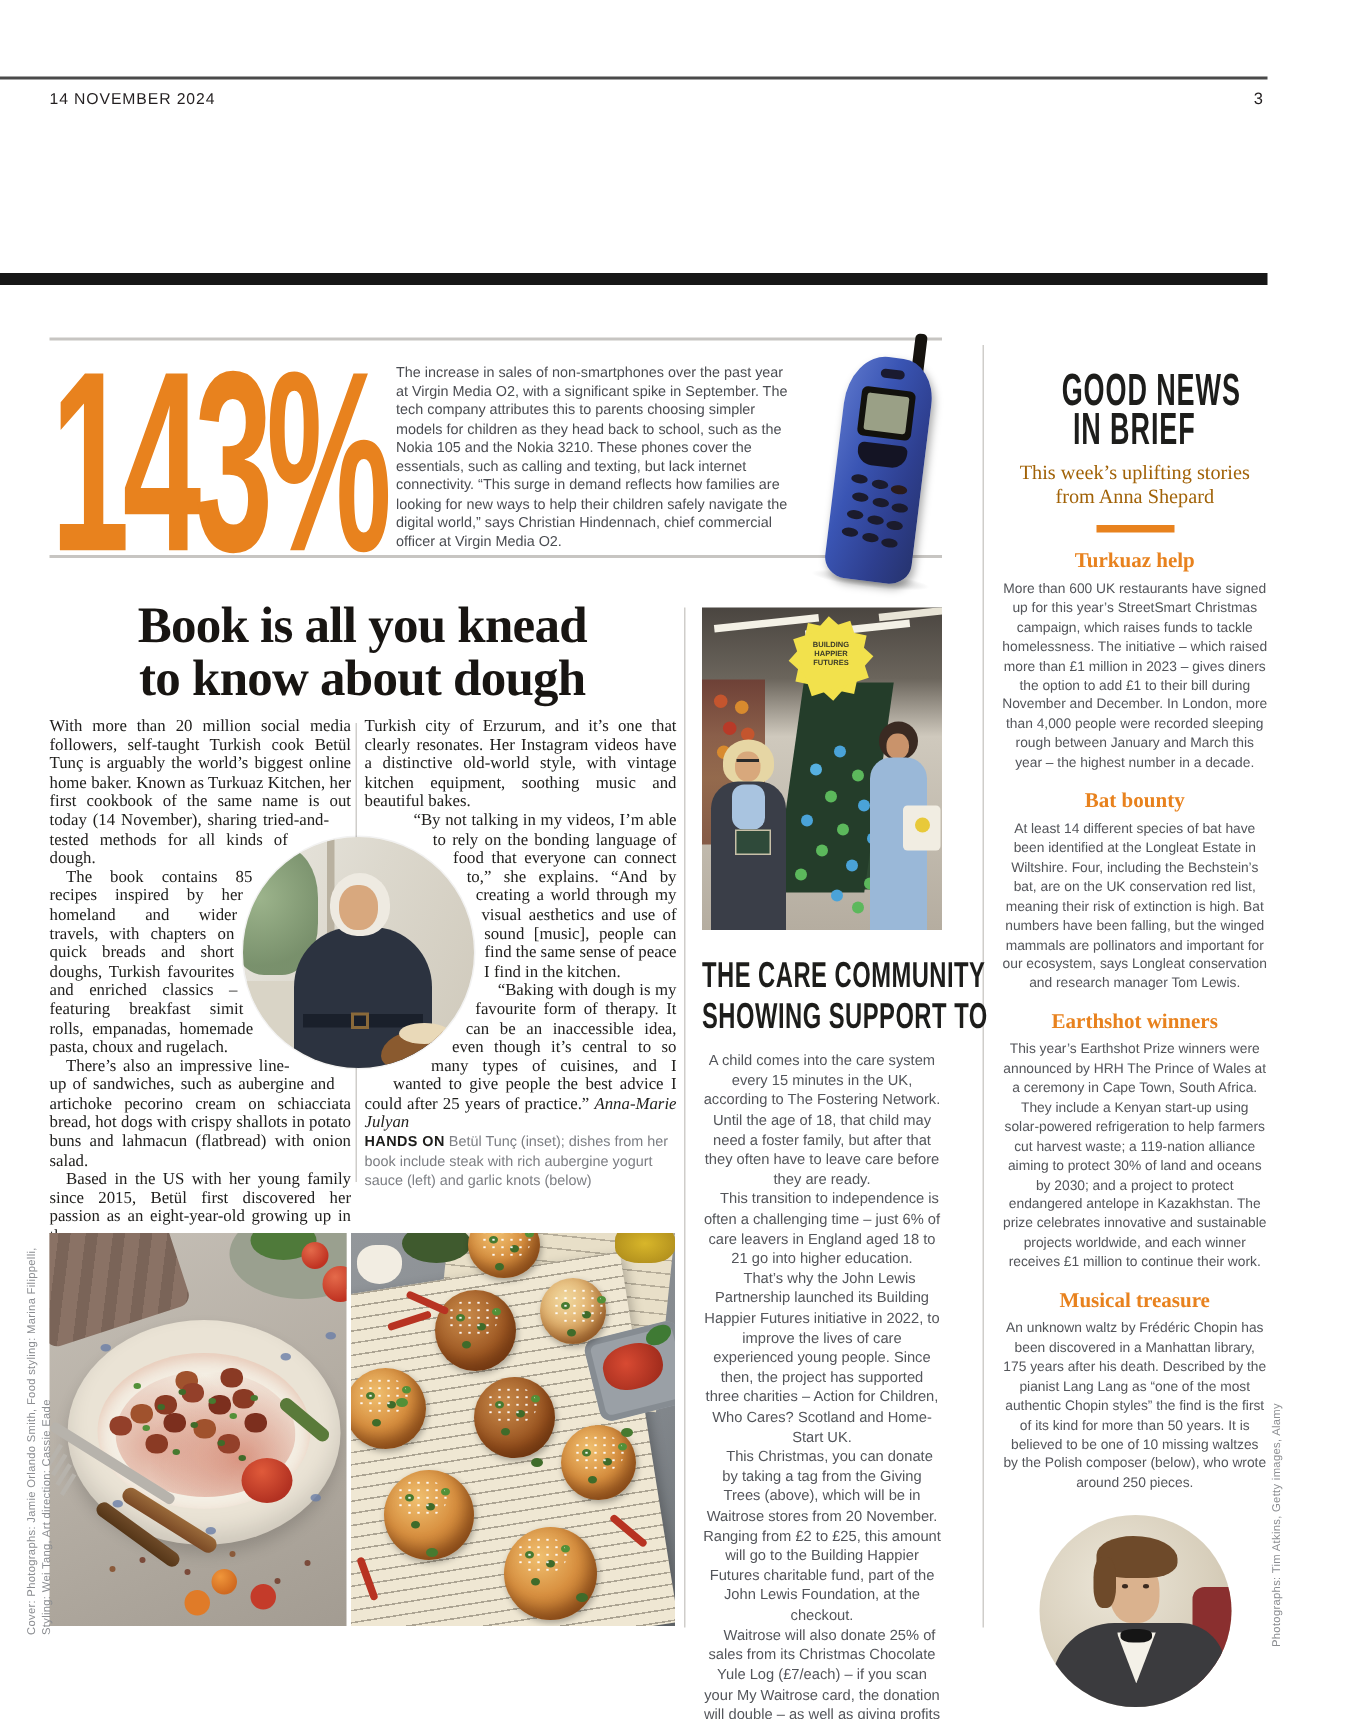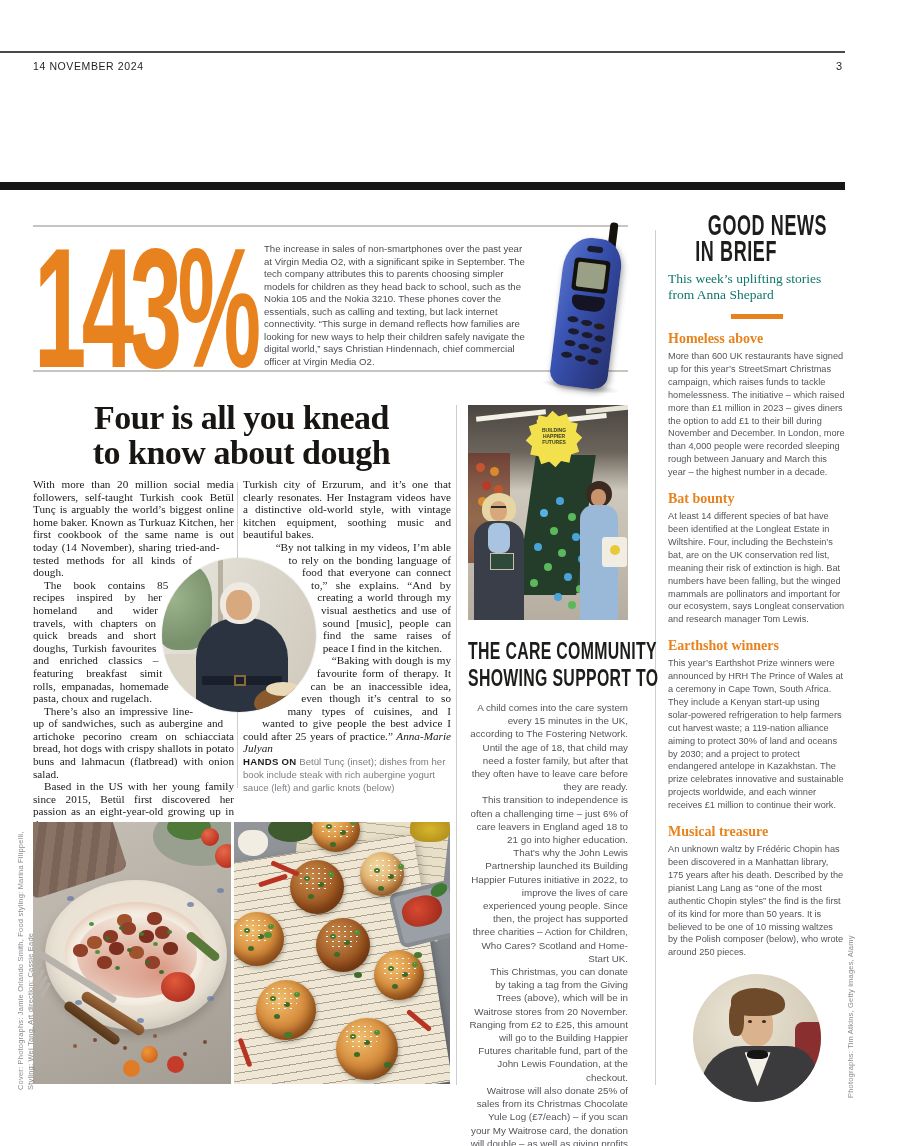--- a/index.html
+++ b/index.html
@@ -28,25 +28,25 @@
   .phone .ear{position:absolute;left:42px;top:22px;width:16px;height:6px;background:#1a1a30;border-radius:3px;}
   .phone .screen{position:absolute;left:31px;top:35px;width:36px;height:33px;background:#12110d;border-radius:4px;}
   .phone .screen i{position:absolute;left:4px;top:4px;width:28px;height:25px;background:#9aa086;border-radius:2px;display:block;}
   .phone .nav{position:absolute;left:33px;top:72px;width:33px;height:15px;background:#141424;border-radius:4px 4px 10px 10px;}
   .phone .key{position:absolute;left:31px;top:94px;width:11px;height:6px;border-radius:50%;background:#1b1b2d;
       box-shadow:14px 2px #1b1b2d,27px 4px #2a1b1b,2px 12px #1b1b2d,16px 14px #1b1b2d,29px 16px #1b1b2d,
                  0px 24px #1b1b2d,14px 26px #1b1b2d,27px 28px #1b1b2d,-2px 36px #1b1b2d,12px 38px #1b1b2d,25px 40px #1b1b2d;}
   .phone .shadow{position:absolute;left:12px;top:158px;width:80px;height:10px;background:radial-gradient(ellipse,rgba(0,0,0,.30),transparent 70%);}
 
   
-  .gn{left:668px;top:208px;width:177px;text-align:left;}
+  .gn{left:668px;top:244px;width:177px;text-align:center;}
   .cond{display:inline-block;font-weight:700;color:#1d1d1b;white-space:nowrap;}
   .gn-line{height:26px;}
   .gn-line .cond{font-size:30px;letter-spacing:1px;transform:scale(.60,1.0);transform-origin:center top;}
-  .gn-sub{font-family:"Liberation Serif",serif;font-size:13.5px;line-height:16px;color:#0f766e;margin-top:11px;}
+  .gn-sub{font-family:"Liberation Serif",serif;font-size:13.5px;line-height:16px;color:#a16207;margin-top:11px;}
   .gn-bar{width:52px;height:5px;background:#e8821e;margin:11px auto 2px;}
   .gn h3{font-family:"Liberation Serif",serif;font-size:14px;color:#e8821e;margin:12px 0 3px;}
   .gn p{font-size:9.2px;line-height:12.9px;color:#53555a;margin:0;}
   .chopin{width:128px;height:128px;border-radius:50%;overflow:hidden;position:relative;margin:15px auto 0;
           background:radial-gradient(circle at 40% 35%,#ece6d8 0%,#d8cfbc 55%,#c4b9a2 100%);}
   .chopin .chair{position:absolute;right:-8px;top:48px;width:34px;height:70px;background:#8a2f2f;border-radius:8px;}
   .chopin .coat{position:absolute;left:8px;top:72px;width:116px;height:62px;background:#3b3b3e;border-radius:42px 30px 0 0;}
   .chopin .shirt{position:absolute;left:52px;top:78px;width:26px;height:34px;background:#f4f1e8;
                  clip-path:polygon(50% 100%,0 0,100% 0);}
   .chopin .bow{position:absolute;left:54px;top:76px;width:21px;height:9px;background:#151515;border-radius:40%;}
@@ -110,21 +110,21 @@
   .carephoto .w1shirt{position:absolute;left:20px;top:118px;width:22px;height:30px;background:#a9c4e0;border-radius:8px;}
   .carephoto .w1book{position:absolute;left:22px;top:148px;width:22px;height:15px;background:#2f4a3a;border:1px solid #c8c0a8;}
   .carephoto .w2hair{position:absolute;left:118px;top:76px;width:26px;height:26px;background:#3a2a22;border-radius:50%;}
   .carephoto .w2face{position:absolute;left:123px;top:84px;width:15px;height:17px;background:#c9936b;border-radius:46%;}
   .carephoto .w2body{position:absolute;left:112px;top:100px;width:38px;height:115px;background:#9ab8d8;border-radius:14px 14px 0 0;}
   .carephoto .w2tote{position:absolute;left:134px;top:132px;width:25px;height:30px;background:#f1ede2;border-radius:3px;}
   .carephoto .w2star{position:absolute;left:142px;top:140px;width:10px;height:10px;background:#e8c93a;border-radius:50%;}
   .care-head{margin-top:17px;}
   .care-head .line{height:27px;text-align:left;}
   .care-head .cond{font-size:24px;letter-spacing:.5px;transform:scale(.66,1.0);transform-origin:left top;}
-  .care p{font-size:9.8px;line-height:13.2px;color:#53555a;margin:0;text-align:right;}
+  .care p{font-size:9.8px;line-height:13.2px;color:#53555a;margin:0;text-align:center;}
   .care p + p{text-indent:10px;}
   .care .bodytext{margin-top:10px;}
 
   
   .photo1{left:33px;top:822px;width:198px;height:262px;overflow:hidden;position:absolute;
           background:linear-gradient(155deg,#c6c0b7 0%,#b3aca2 55%,#a39c92 100%);}
   .photo1 .napkin{position:absolute;left:-14px;top:-10px;width:100px;height:74px;background:repeating-linear-gradient(115deg,#8a7265 0 10px,#7a6458 10px 18px);transform:rotate(-18deg);border-radius:8px;}
   .photo1 .sideplate{position:absolute;left:120px;top:-16px;width:96px;height:60px;background:#9aa08f;border-radius:50%;}
   .photo1 .greens{position:absolute;left:134px;top:-8px;width:44px;height:26px;background:#4f7a3a;border-radius:50%;}
   .photo1 .tom{position:absolute;width:18px;height:18px;border-radius:50%;background:radial-gradient(circle at 35% 30%,#e46a4a,#c03322 70%);}
@@ -205,21 +205,21 @@
   </div>
 
   <div class="abs vdiv" style="left:655px;top:230px;height:855px;"></div>
   <div class="abs gn">
     <div class="gn-line"><span class="cond">GOOD NEWS</span></div>
     <div class="gn-line"><span class="cond">IN BRIEF</span></div>
     <div class="gn-sub">This week’s uplifting stories from Anna Shepard</div>
     <div class="gn-bar"></div>
 
     <div>
-      <h3>Homeless above</h3>
+      <h3>Turkuaz help</h3>
       <p>More than 600 UK restaurants have signed up for this year’s StreetSmart Christmas campaign, which raises funds to tackle homelessness. The initiative – which raised more than £1 million in 2023 – gives diners the option to add £1 to their bill during November and December. In London, more than 4,000 people were recorded sleeping rough between January and March this year – the highest number in a decade.</p>
     </div>
     <div>
       <h3>Bat bounty</h3>
       <p>At least 14 different species of bat have been identified at the Longleat Estate in Wiltshire. Four, including the Bechstein’s bat, are on the UK conservation red list, meaning their risk of extinction is high. Bat numbers have been falling, but the winged mammals are pollinators and important for our ecosystem, says Longleat conservation and research manager Tom Lewis.</p>
     </div>
     <div>
       <h3>Earthshot winners</h3>
       <p>This year’s Earthshot Prize winners were announced by HRH The Prince of Wales at a ceremony in Cape Town, South Africa. They include a Kenyan start-up using solar-powered refrigeration to help farmers cut harvest waste; a 119-nation alliance aiming to protect 30% of land and oceans by 2030; and a project to protect endangered antelope in Kazakhstan. The prize celebrates innovative and sustainable projects worldwide, and each winner receives £1 million to continue their work.</p>
     </div>
@@ -234,39 +234,39 @@
       <div class="shirt"></div>
       <div class="bow"></div>
       <div class="face"></div>
       <div class="hair"></div>
       <div class="hair2"></div>
       <div class="eyes"></div>
     </div>
   </div>
 
   <div class="abs headline">
-    <div>Four is all you knead</div>
+    <div>Book is all you knead</div>
     <div>to know about dough</div>
   </div>
 
   <div class="abs vdiv" style="left:237px;top:482px;height:306px;"></div>
   <div class="abs vdiv" style="left:456px;top:405px;height:680px;"></div>
 
   <div class="abs col col1">
     <div class="wrap-r"></div>
     <p>With more than 20 million social media followers, self-taught Turkish cook Betül Tunç is arguably the world’s biggest online home baker. Known as Turkuaz Kitchen, her first cookbook of the same name is out today (14 November), sharing tried-and-tested methods for all kinds of dough.</p>
     <p>The book contains 85 recipes inspired by her homeland and wider travels, with chapters on quick breads and short doughs, Turkish favourites and enriched classics – featuring breakfast simit rolls, empanadas, homemade pasta, choux and rugelach.</p>
     <p>There’s also an impressive line-up of sandwiches, such as aubergine and artichoke pecorino cream on schiacciata bread, hot dogs with crispy shallots in potato buns and lahmacun (flatbread) with onion salad.</p>
     <p>Based in the US with her young family since 2015, Betül first discovered her passion as an eight-year-old growing up in the snowy</p>
   </div>
 
   <div class="abs col col2">
     <div class="wrap-l"></div>
     <p>Turkish city of Erzurum, and it’s one that clearly resonates. Her Instagram videos have a distinctive old-world style, with vintage kitchen equipment, soothing music and beautiful bakes.</p>
-    <p>“By not talking in my videos, I’m able to rely on the bonding language of food that everyone can connect to,” she explains. “And by creating a world through my visual aesthetics and use of sound [music], people can find the same raises of peace I find in the kitchen.</p>
+    <p>“By not talking in my videos, I’m able to rely on the bonding language of food that everyone can connect to,” she explains. “And by creating a world through my visual aesthetics and use of sound [music], people can find the same sense of peace I find in the kitchen.</p>
     <p><span>“Baking with dough is my favourite form of therapy. It can be an inaccessible idea, even though it’s central to so many types of cuisines, and I wanted to give people the best advice I could after 25 years of practice.” </span><span class="byline">Anna-Marie Julyan</span></p>
     <p class="caption"><b>HANDS ON</b><span> Betül Tunç (inset); dishes from her book include steak with rich aubergine yogurt sauce (left) and garlic knots (below)</span></p>
   </div>
 
   <div class="abs betul">
     <div class="green"></div>
     <div class="frame"></div>
     <div class="counter"></div>
     <div class="bodyy"></div>
     <div class="belt"></div>

